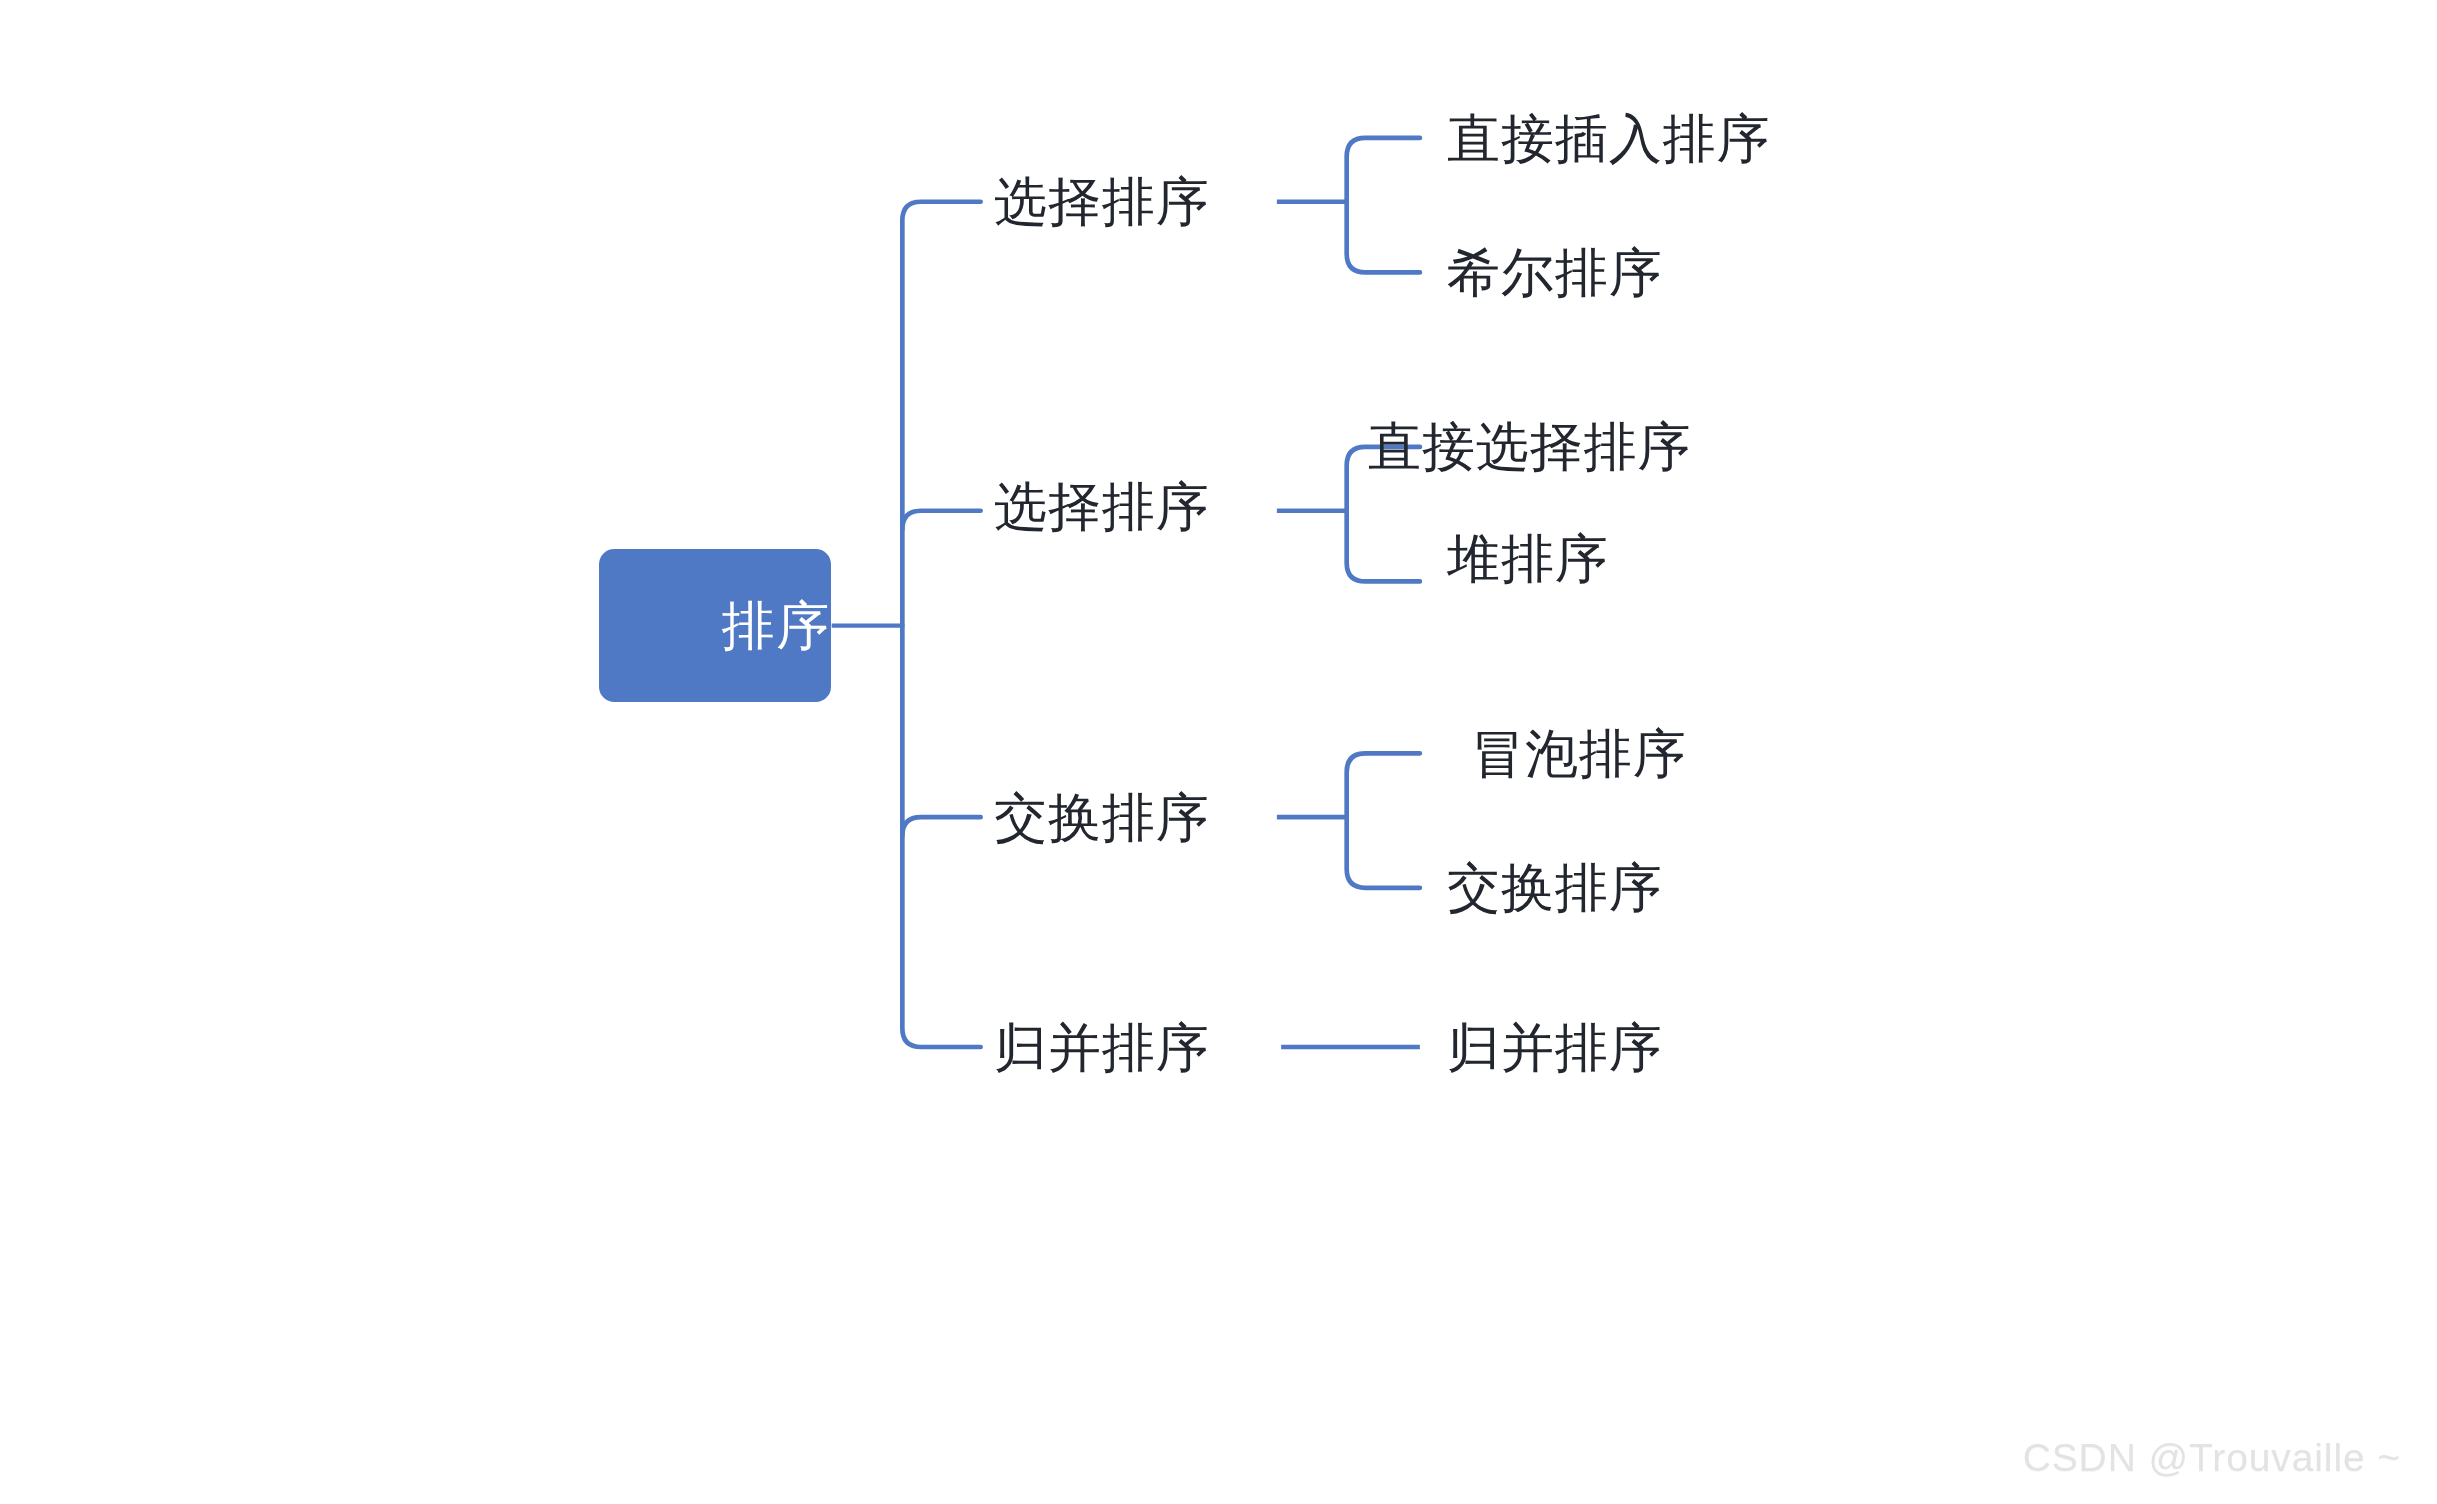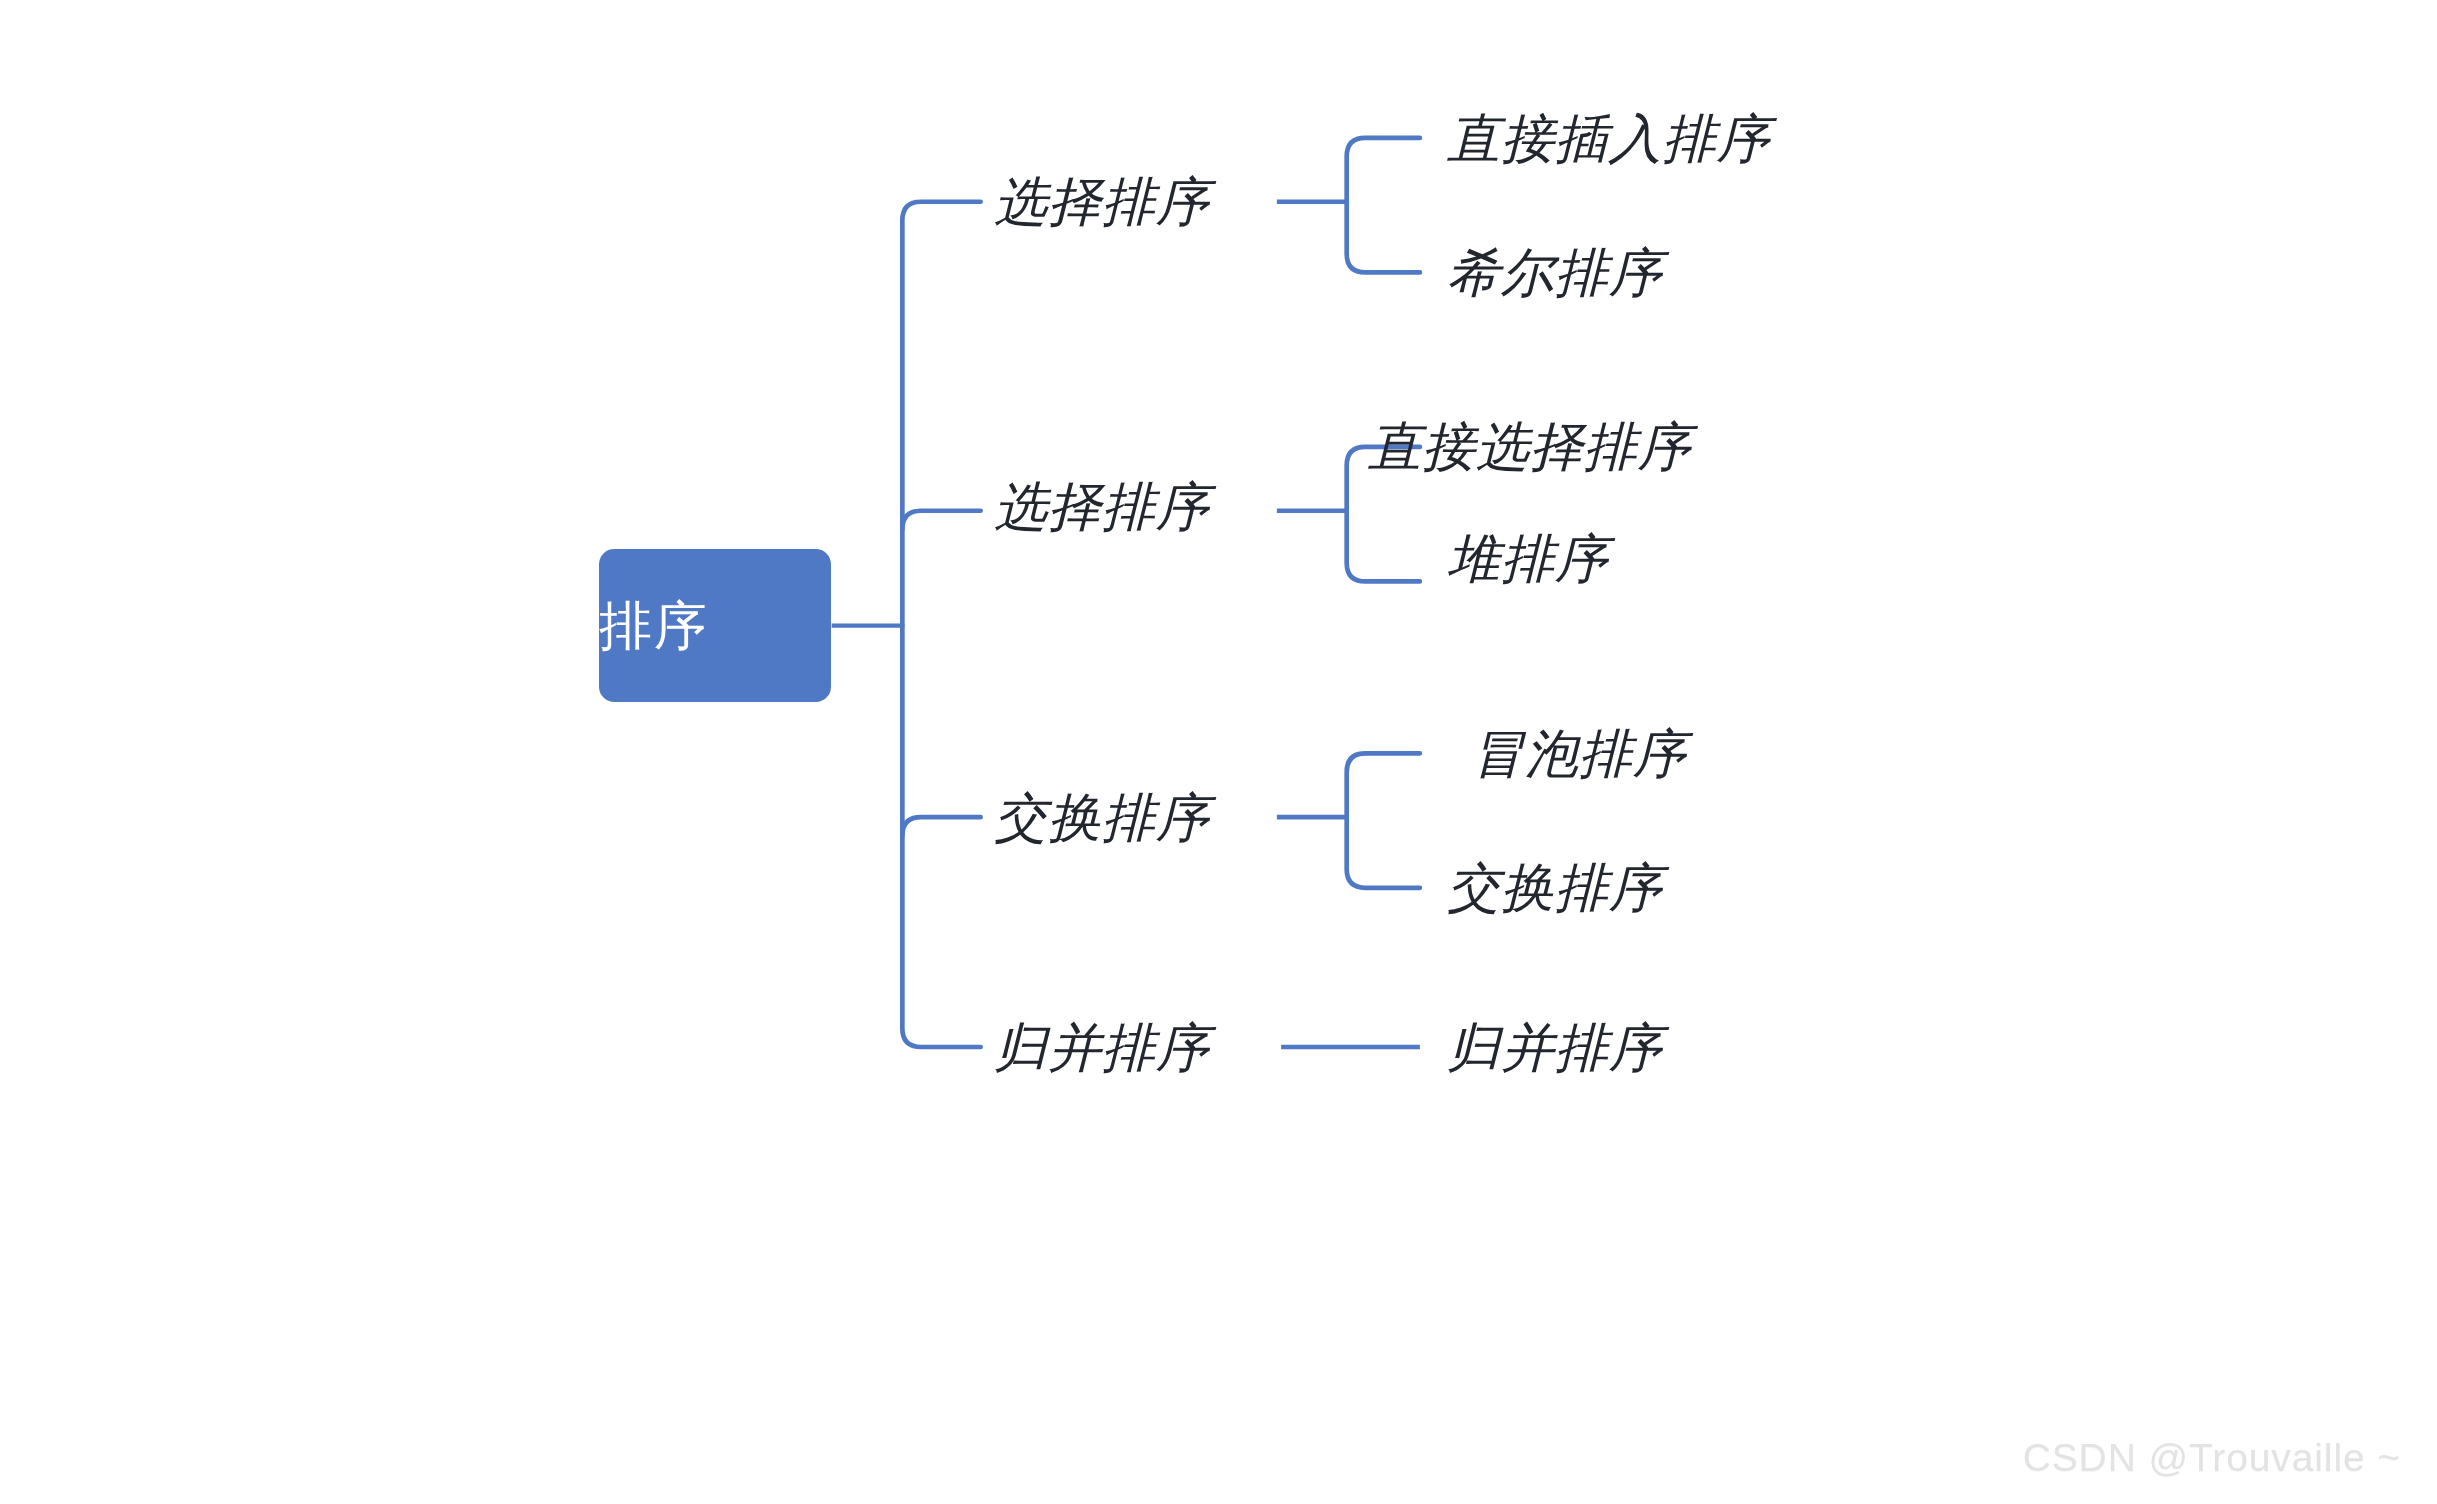--- a/index.html
+++ b/index.html
@@ -23,38 +23,37 @@
     left: 0;
     top: 0;
     width: 2438px;
     height: 1505px;
     pointer-events: none;
   }
   .node-root {
     position: absolute;
     display: flex;
     align-items: center;
-    justify-content: flex-start;
+    justify-content: flex-end;
     background: #4F79C4;
     border-radius: 15.3px;
     color: #ffffff;
     font-size: 53px;
     letter-spacing: 1.7px;
     font-weight: 400;
     line-height: 1;
   }
   .node-text {
     position: absolute;
     color: #22262E;
     font-size: 53px;
     letter-spacing: 0.9px;
     line-height: 1;
     white-space: nowrap;
     font-weight: 400;
-    font-style: italic;
   }
   .node-text.branch {
     font-size: 53px;
   }
   .node-text.leaf {
     font-size: 53px;
   }
   .watermark {
     position: absolute;
     right: 37px;

